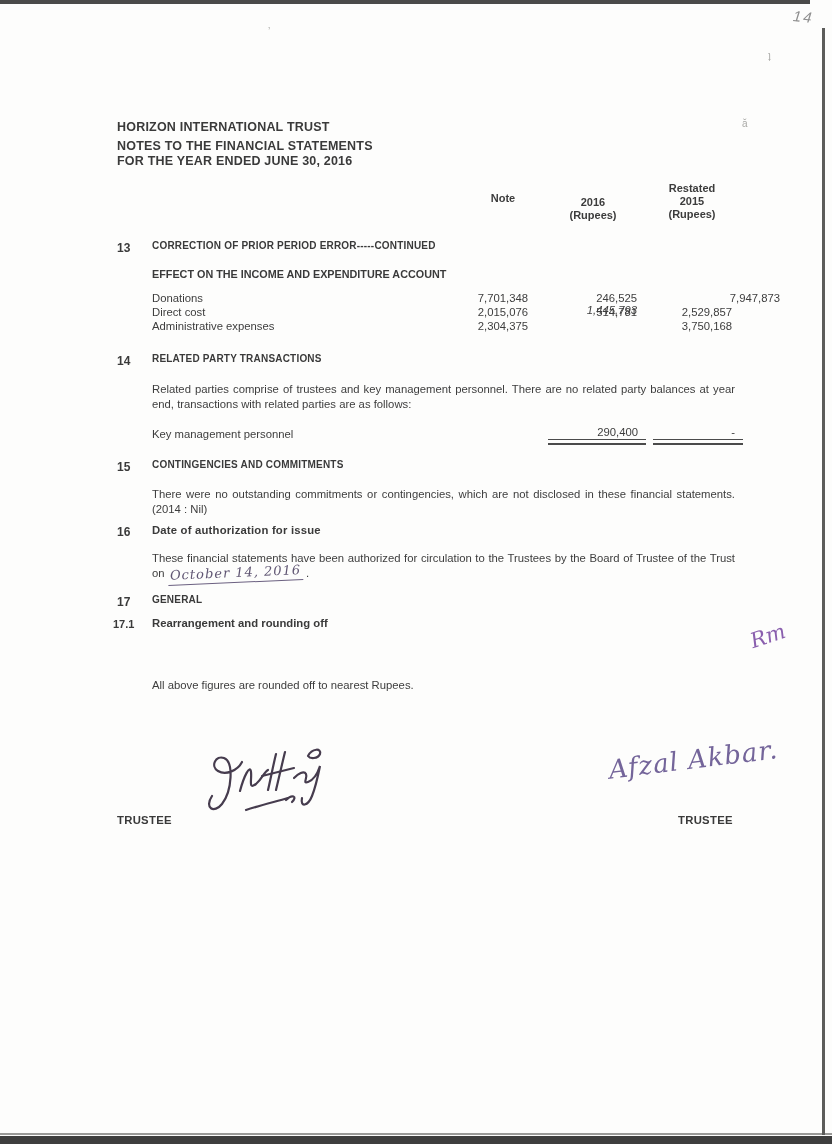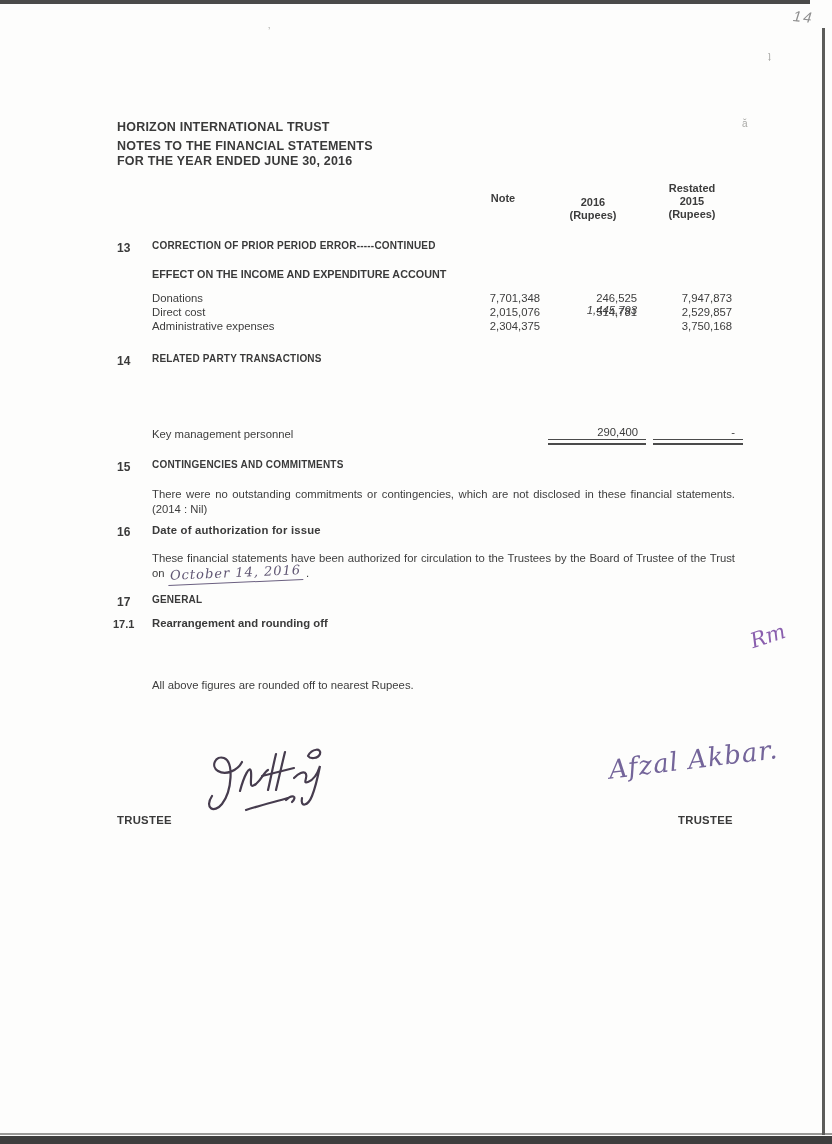--- a/index.html
+++ b/index.html
@@ -38,21 +38,21 @@
 
   .secnum { position:absolute; left:117px; font-weight:bold; font-size:12px; color:#3a3a3a; }
   .sechd  { position:absolute; left:152px; font-weight:bold; font-size:10px; color:#3a3a3a; letter-spacing:.2px; }
   .sechd.small { font-size:11.3px; }
   .subhd  { position:absolute; left:152px; font-weight:bold; font-size:10.8px; color:#3a3a3a; }
 
   .para { position:absolute; left:152px; width:583px; font-size:11.3px; line-height:14.5px; color:#3d3d3d; text-align:justify; }
 
   .rowlabel { position:absolute; left:152px; font-size:11.3px; color:#3d3d3d; }
   .num { position:absolute; width:100px; font-size:11.3px; text-align:right; color:#3d3d3d; }
-  .num.c1 { left:440px; } .num.c2 { left:537px; } .num.c3 { left:632px; }
+  .num.c1 { left:428px; } .num.c2 { left:537px; } .num.c3 { left:632px; }
 
   .tot { position:absolute; border-bottom:2.5px solid #4b4b4b; padding-bottom:3px; }
   .tot .v { display:block; text-align:right; padding:0 8px 1px 0; font-size:11.3px; color:#3d3d3d;
             border-bottom:1.2px solid #4b4b4b; }
   .tot.k1 { left:548px; top:426px; width:98px; }
   .tot.k2 { left:653px; top:426px; width:90px; }
 
   .hand-date {
     display:inline-block; font-style:italic; font-size:13px; color:#5f5572;
     border-bottom:1.2px solid #6b6080; transform:rotate(-2.5deg);
@@ -109,38 +109,39 @@
 
   <div class="secnum" style="top:241px;">13</div>
   <div class="sechd" style="top:240px;">CORRECTION OF PRIOR PERIOD ERROR-----CONTINUED</div>
   <div class="subhd" style="top:268px;">EFFECT ON THE INCOME AND EXPENDITURE ACCOUNT</div>
 
   <div>
     <div>
       <div class="rowlabel" style="top:292px;">Donations</div>
       <div class="num c1" style="top:292px;">7,701,348</div>
       <div class="num c2" style="top:292px;padding-left:36px;">246,525</div>
-      <div class="num c3" style="top:292px;">7,947,873</div>
+      <div class="num c3" style="top:292px;margin-left:48px;">7,947,873</div>
     </div>
     <div>
       <div class="rowlabel" style="top:306px;">Direct cost</div>
       <div class="num c1" style="top:306px;">2,015,076</div>
       <div class="num c2" style="top:306px;">514,781</div>
       <div class="num c3" style="top:306px;">2,529,857</div>
     </div>
     <div>
       <div class="rowlabel" style="top:320px;">Administrative expenses</div>
       <div class="num c1" style="top:320px;">2,304,375</div>
       <div class="num c2" style="top:304px;font-style:italic;">1,445,793</div>
       <div class="num c3" style="top:320px;">3,750,168</div>
     </div>
   </div>
 
   <div class="secnum" style="top:354px;">14</div>
   <div class="sechd" style="top:353px;">RELATED PARTY TRANSACTIONS</div>
+  <div class="para" style="top:382px;">Related parties comprise of trustees and key management personnel. There are no related party balances at year end, transactions with related parties are as follows:</div>
 
   <div class="rowlabel" style="top:428px;">Key management personnel</div>
   <div class="tot k1">
     <span class="v">290,400</span>
   </div>
   <div class="tot k2">
     <span class="v">-</span>
   </div>
 
   <div class="secnum" style="top:460px;">15</div>

